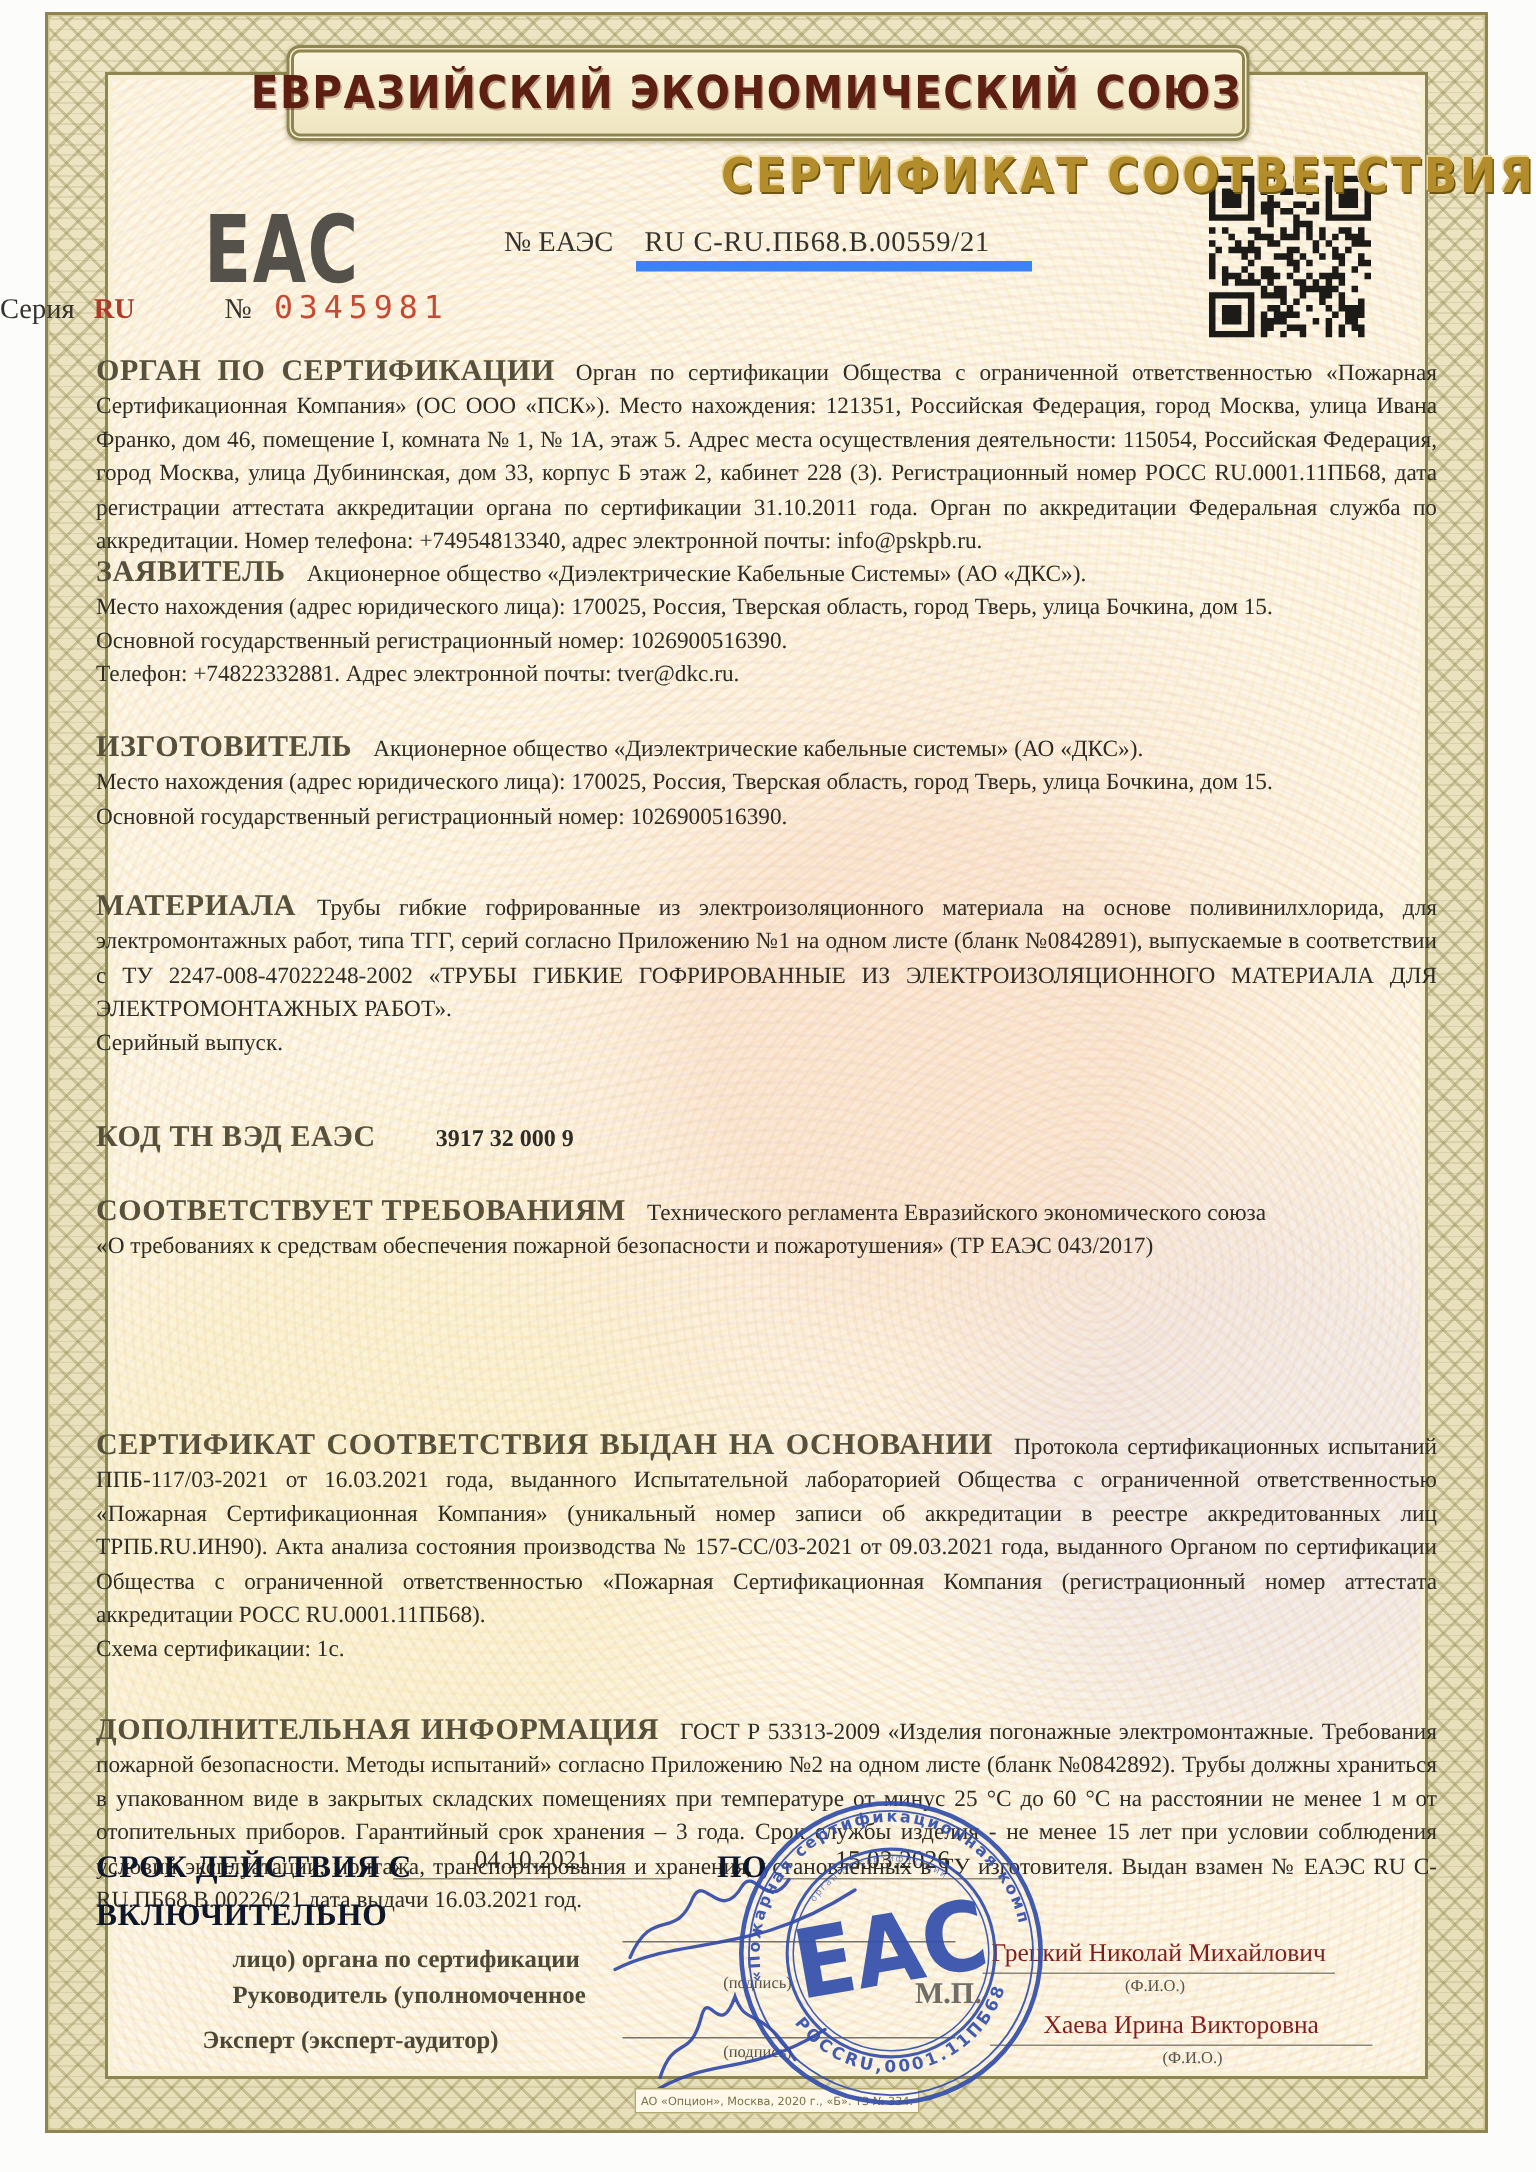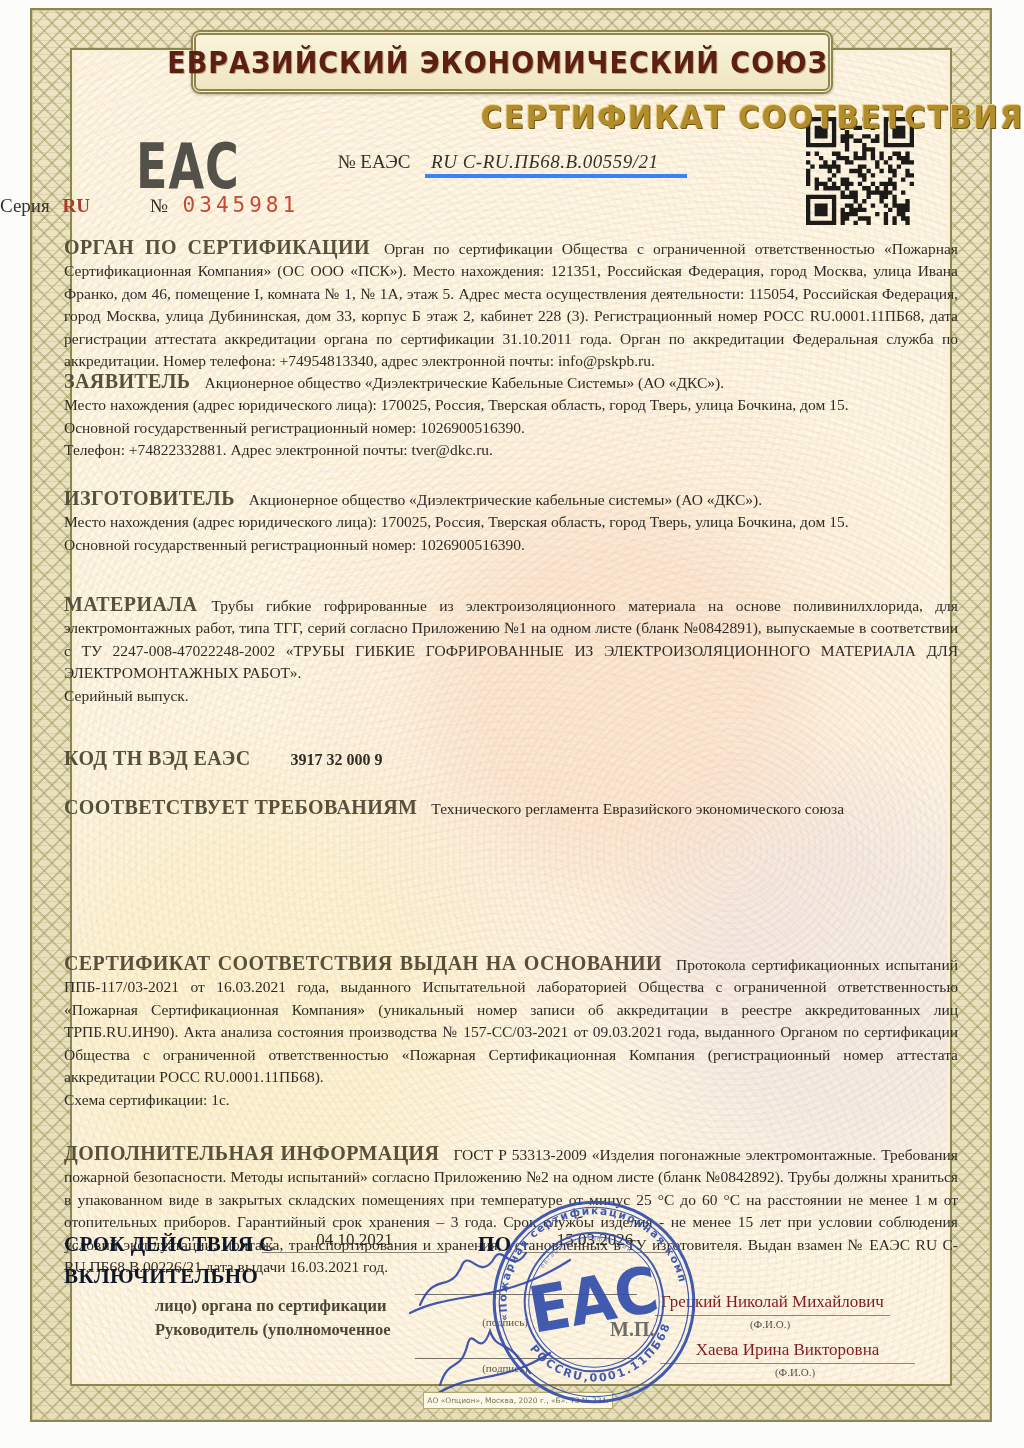--- a/index.html
+++ b/index.html
@@ -35,21 +35,21 @@
 
   .eac-logo{position:absolute;left:136px;top:130px;font-family:"DejaVu Sans",sans-serif;font-weight:800;
     font-size:46px;color:#53514a;letter-spacing:1px;transform:scaleY(1.35);transform-origin:top left;}
 
   .doc-title{position:absolute;left:0;top:100px;width:1024px;text-align:right;z-index:5;}
   .doc-title span{font-family:"DejaVu Sans",sans-serif;font-weight:800;font-size:29px;letter-spacing:2px;
     color:#b38d2b;text-shadow:1px 1px 0 #6f5713,-1px -1px 0 #e9d28e;transform:scaleY(1.1);display:inline-block;}
 
   .numrow{position:absolute;left:0;top:151px;width:1024px;text-align:center;font-size:19px;color:#34322b;}
   .numrow .lbl{margin-right:10px;}
-  .numrow .val{border-bottom:4px solid #3b82f6;padding:0 28px 2px 6px;letter-spacing:.5px;font-style:italic;}
+  .numrow .val{border-bottom:7px solid #3b82f6;padding:0 28px 2px 6px;letter-spacing:.5px;}
 
   .serrow{position:absolute;left:0;top:193px;width:1024px;text-align:left;font-size:19px;color:#34322b;}
   .serrow .ru{color:#b03a28;font-weight:700;margin-left:8px;margin-right:55px;}
   .serrow .nsign{margin-right:10px;}
   .serrow .blank{font-family:"DejaVu Sans Mono",monospace;font-size:21px;letter-spacing:4px;color:#c64a32;}
 
   .qr{position:absolute;left:806px;top:117px;width:108px;height:108px;}
 
   
   .sec{position:absolute;left:64px;width:894px;font-size:15.5px;line-height:22.5px;color:#2e2c25;text-align:justify;}
@@ -132,20 +132,21 @@
     <span class="h">МАТЕРИАЛА</span><span>Трубы гибкие гофрированные из электроизоляционного материала на основе поливинилхлорида, для электромонтажных работ, типа ТГГ, серий согласно Приложению №1 на одном листе (бланк №0842891), выпускаемые в соответствии с ТУ 2247-008-47022248-2002 «ТРУБЫ ГИБКИЕ ГОФРИРОВАННЫЕ ИЗ ЭЛЕКТРОИЗОЛЯЦИОННОГО МАТЕРИАЛА ДЛЯ ЭЛЕКТРОМОНТАЖНЫХ РАБОТ».</span>
     <span class="ln">Серийный выпуск.</span>
   </p>
 
   <p class="sec tnv" style="top:731px">
     <span class="h">КОД ТН ВЭД ЕАЭС</span><span class="v">3917 32 000 9</span>
   </p>
 
   <p class="sec" style="top:780px">
     <span class="h">СООТВЕТСТВУЕТ ТРЕБОВАНИЯМ</span><span>Технического регламента Евразийского экономического союза</span>
+    <span class="ln">«О требованиях к средствам обеспечения пожарной безопасности и пожаротушения» (ТР ЕАЭС 043/2017)</span>
   </p>
 
   <p class="sec" style="top:936px">
     <span class="h">СЕРТИФИКАТ СООТВЕТСТВИЯ ВЫДАН НА ОСНОВАНИИ</span><span>Протокола сертификационных испытаний ППБ-117/03-2021 от 16.03.2021 года, выданного Испытательной лабораторией Общества с ограниченной ответственностью «Пожарная Сертификационная Компания» (уникальный номер записи об аккредитации в реестре аккредитованных лиц ТРПБ.RU.ИН90). Акта анализа состояния производства № 157-СС/03-2021 от 09.03.2021 года, выданного Органом по сертификации Общества с ограниченной ответственностью «Пожарная Сертификационная Компания (регистрационный номер аттестата аккредитации РОСС RU.0001.11ПБ68).</span>
     <span class="ln">Схема сертификации: 1с.</span>
   </p>
 
   <p class="sec" style="top:1126px">
     <span class="h">ДОПОЛНИТЕЛЬНАЯ ИНФОРМАЦИЯ</span><span>ГОСТ Р 53313-2009 «Изделия погонажные электромонтажные. Требования пожарной безопасности. Методы испытаний» согласно Приложению №2 на одном листе (бланк №0842892). Трубы должны храниться в упакованном виде в закрытых складских помещениях при температуре от минус 25 °С до 60 °С на расстоянии не менее 1 м от отопительных приборов. Гарантийный срок хранения – 3 года. Срок службы изделия - не менее 15 лет при условии соблюдения условий эксплуатации, монтажа, транспортирования и хранения, установленных в ТУ изготовителя. Выдан взамен № ЕАЭС RU C-RU.ПБ68.В.00226/21 дата выдачи 16.03.2021 год.</span>
   </p>
@@ -161,20 +162,21 @@
   <div class="siglabel" style="left:155px;top:1294px;width:280px">
     <span class="ln" style="display:block">лицо) органа по сертификации</span>
     <span class="ln" style="display:block">Руководитель (уполномоченное</span>
   </div>
   <div class="sline" style="left:415px;top:1294px;width:222px"></div>
   <div class="scap" style="left:455px;top:1316px;width:100px">(подпись)</div>
   <div class="pname" style="left:655px;top:1292px;width:235px">Грецкий Николай Михайлович</div>
   <div class="scap" style="left:710px;top:1318px;width:120px">(Ф.И.О.)</div>
 
   <div class="siglabel" style="left:135px;top:1348px;width:300px">
+    <span class="ln" style="display:block">Эксперт (эксперт-аудитор)</span>
   </div>
   <div class="sline" style="left:415px;top:1358px;width:222px"></div>
   <div class="scap" style="left:455px;top:1362px;width:100px">(подпись)</div>
   <div class="pname" style="left:660px;top:1340px;width:255px">Хаева Ирина Викторовна</div>
   <div class="scap" style="left:735px;top:1366px;width:120px">(Ф.И.О.)</div>
 
   <div class="mp">М.П.</div>
 
   <svg class="stamp" viewBox="0 0 220 220">
     <defs>

